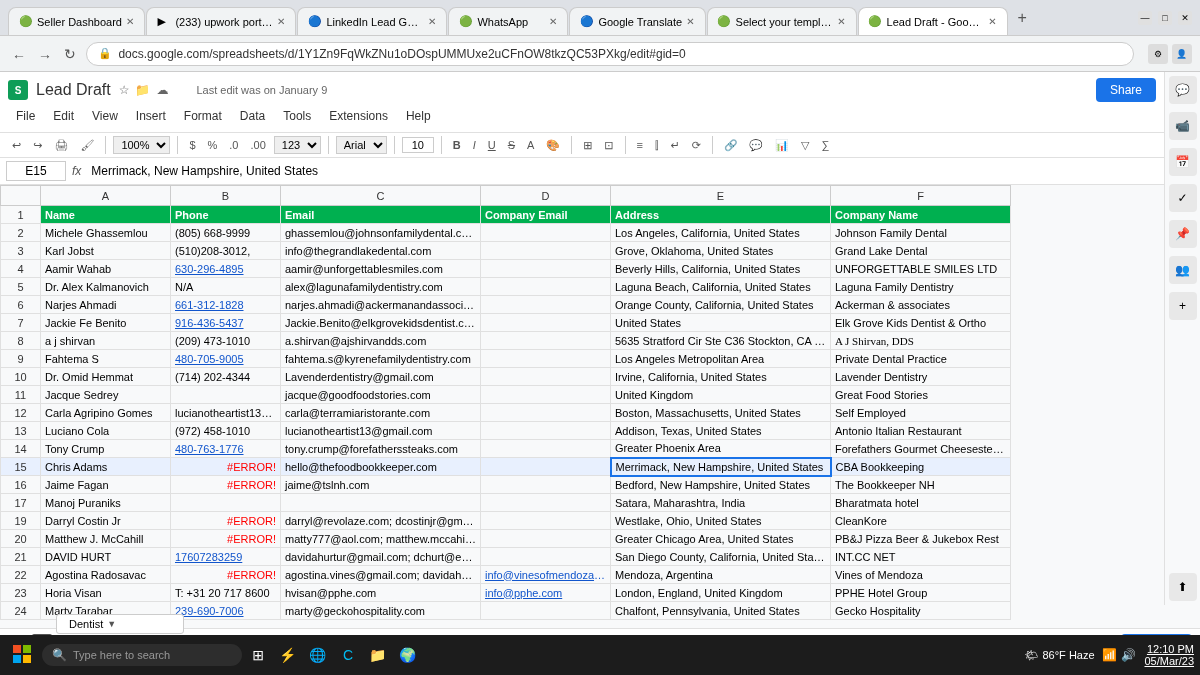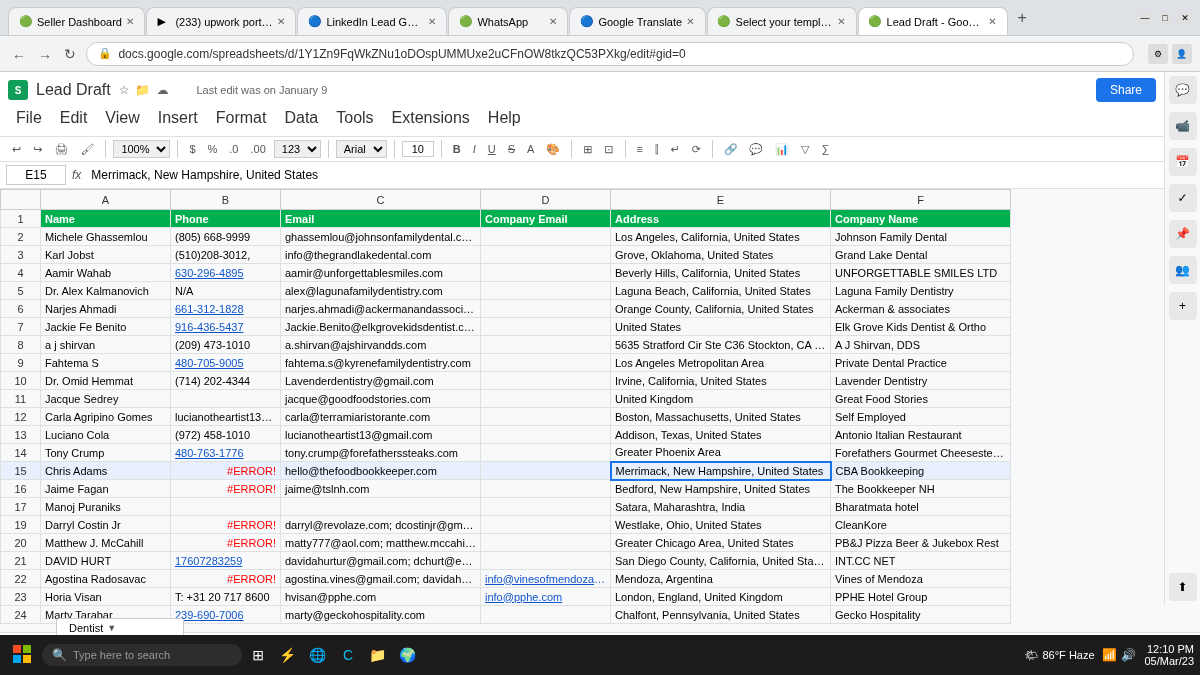--- a/index.html
+++ b/index.html
@@ -32,21 +32,21 @@
 
     
     .sheets-header { background: #fff; padding: 4px 8px; border-bottom: 1px solid #e0e0e0; }
     .sheets-title-row { display: flex; align-items: center; gap: 8px; padding: 2px 0; }
     .sheets-logo { width: 20px; height: 20px; background: #0f9d58; border-radius: 3px; display: flex; align-items: center; justify-content: center; color: white; font-size: 10px; font-weight: bold; }
     .sheets-title { font-size: 16px; color: #333; font-weight: normal; }
     .title-icons { display: flex; gap: 6px; align-items: center; }
     .title-icon { font-size: 12px; color: #666; cursor: pointer; }
     .share-btn { background: #1a73e8; color: white; border: none; padding: 5px 14px; border-radius: 4px; font-size: 12px; cursor: pointer; margin-left: auto; }
     .menu-bar { display: flex; gap: 2px; padding: 2px 0; }
-    .menu-item { padding: 3px 8px; font-size: 16px; color: #333; cursor: pointer; border-radius: 3px; }
+    .menu-item { padding: 3px 8px; font-size: 12px; color: #333; cursor: pointer; border-radius: 3px; }
 
     
     .toolbar { background: #fff; padding: 3px 8px; border-bottom: 1px solid #e0e0e0; display: flex; align-items: center; gap: 4px; flex-wrap: wrap; }
     .toolbar-btn { background: none; border: none; padding: 2px 4px; cursor: pointer; border-radius: 2px; font-size: 11px; color: #555; }
     .toolbar-sep { width: 1px; height: 18px; background: #ccc; margin: 0 3px; }
     .font-size-input { width: 32px; border: 1px solid #ccc; text-align: center; font-size: 11px; padding: 1px; }
     .toolbar-select { border: 1px solid #ccc; font-size: 11px; padding: 1px 3px; }
 
     
     .formula-bar { background: #fff; border-bottom: 1px solid #e0e0e0; display: flex; align-items: center; padding: 3px 6px; gap: 6px; }
@@ -78,21 +78,21 @@
     .explore-btn { margin-left: auto; background: #1a73e8; color: white; border: none; padding: 3px 10px; border-radius: 4px; font-size: 11px; cursor: pointer; display: flex; align-items: center; gap: 4px; }
 
     
     .taskbar { background: #1c1c1c; height: 40px; display: flex; align-items: center; padding: 0 6px; gap: 4px; position: fixed; bottom: 0; width: 1200px; }
     .taskbar-start { width: 32px; height: 32px; background: none; border: none; cursor: pointer; }
     .taskbar-search { background: #2d2d2d; border: none; color: #ccc; padding: 4px 10px; border-radius: 16px; font-size: 12px; width: 200px; display: flex; align-items: center; gap: 6px; }
     .taskbar-icons { display: flex; gap: 6px; align-items: center; }
     .tb-icon { width: 24px; height: 24px; cursor: pointer; }
     .taskbar-right { margin-left: auto; display: flex; align-items: center; gap: 8px; color: white; font-size: 11px; }
     .sys-tray { display: flex; gap: 4px; align-items: center; }
-    .time-display { text-align: right; }
+    .time-display { text-align: right; text-decoration: underline; }
 
     .side-bar-right { position: fixed; right: 0; top: 72px; width: 36px; background: #f8f9fa; border-left: 1px solid #e0e0e0; display: flex; flex-direction: column; align-items: center; padding: 4px 0; gap: 8px; height: calc(675px - 72px - 70px); }
     .side-icon { width: 28px; height: 28px; border-radius: 4px; background: #e8e8e8; display: flex; align-items: center; justify-content: center; font-size: 12px; cursor: pointer; }
   </style>
 </head>
 <body>
 
 <div class="browser-chrome">
   <div class="browser-tabs" id="tab-container">
       <div class="browser-tab">
@@ -305,21 +305,21 @@
             <td style="max-width: 220px; width: 220px;">United States</td>
             <td style="max-width: 180px; width: 180px;">Elk Grove Kids Dentist &amp; Ortho</td>
           </tr>
           <tr>
             <td class="row-num">8</td>
             <td style="max-width: 130px; width: 130px;">a j shirvan</td>
             <td style="max-width: 110px; width: 110px;">(209) 473-1010</td>
             <td style="max-width: 200px; width: 200px;">a.shirvan@ajshirvandds.com</td>
             <td style="max-width: 130px; width: 130px;"></td>
             <td style="max-width: 220px; width: 220px;">5635 Stratford Cir Ste C36 Stockton, CA 95207</td>
-            <td style="max-width: 180px; width: 180px;">A J Shirvan, DDS</td>
+            <td style="max-width: 180px; width: 180px; font-family: Liberation Serif, serif;">A J Shirvan, DDS</td>
           </tr>
           <tr>
             <td class="row-num">9</td>
             <td style="max-width: 130px; width: 130px;">Fahtema S</td>
             <td class="link" style="max-width: 110px; width: 110px;">480-705-9005</td>
             <td style="max-width: 200px; width: 200px;">fahtema.s@kyrenefamilydentistry.com</td>
             <td style="max-width: 130px; width: 130px;"></td>
             <td style="max-width: 220px; width: 220px;">Los Angeles Metropolitan Area</td>
             <td style="max-width: 180px; width: 180px;">Private Dental Practice</td>
           </tr>

